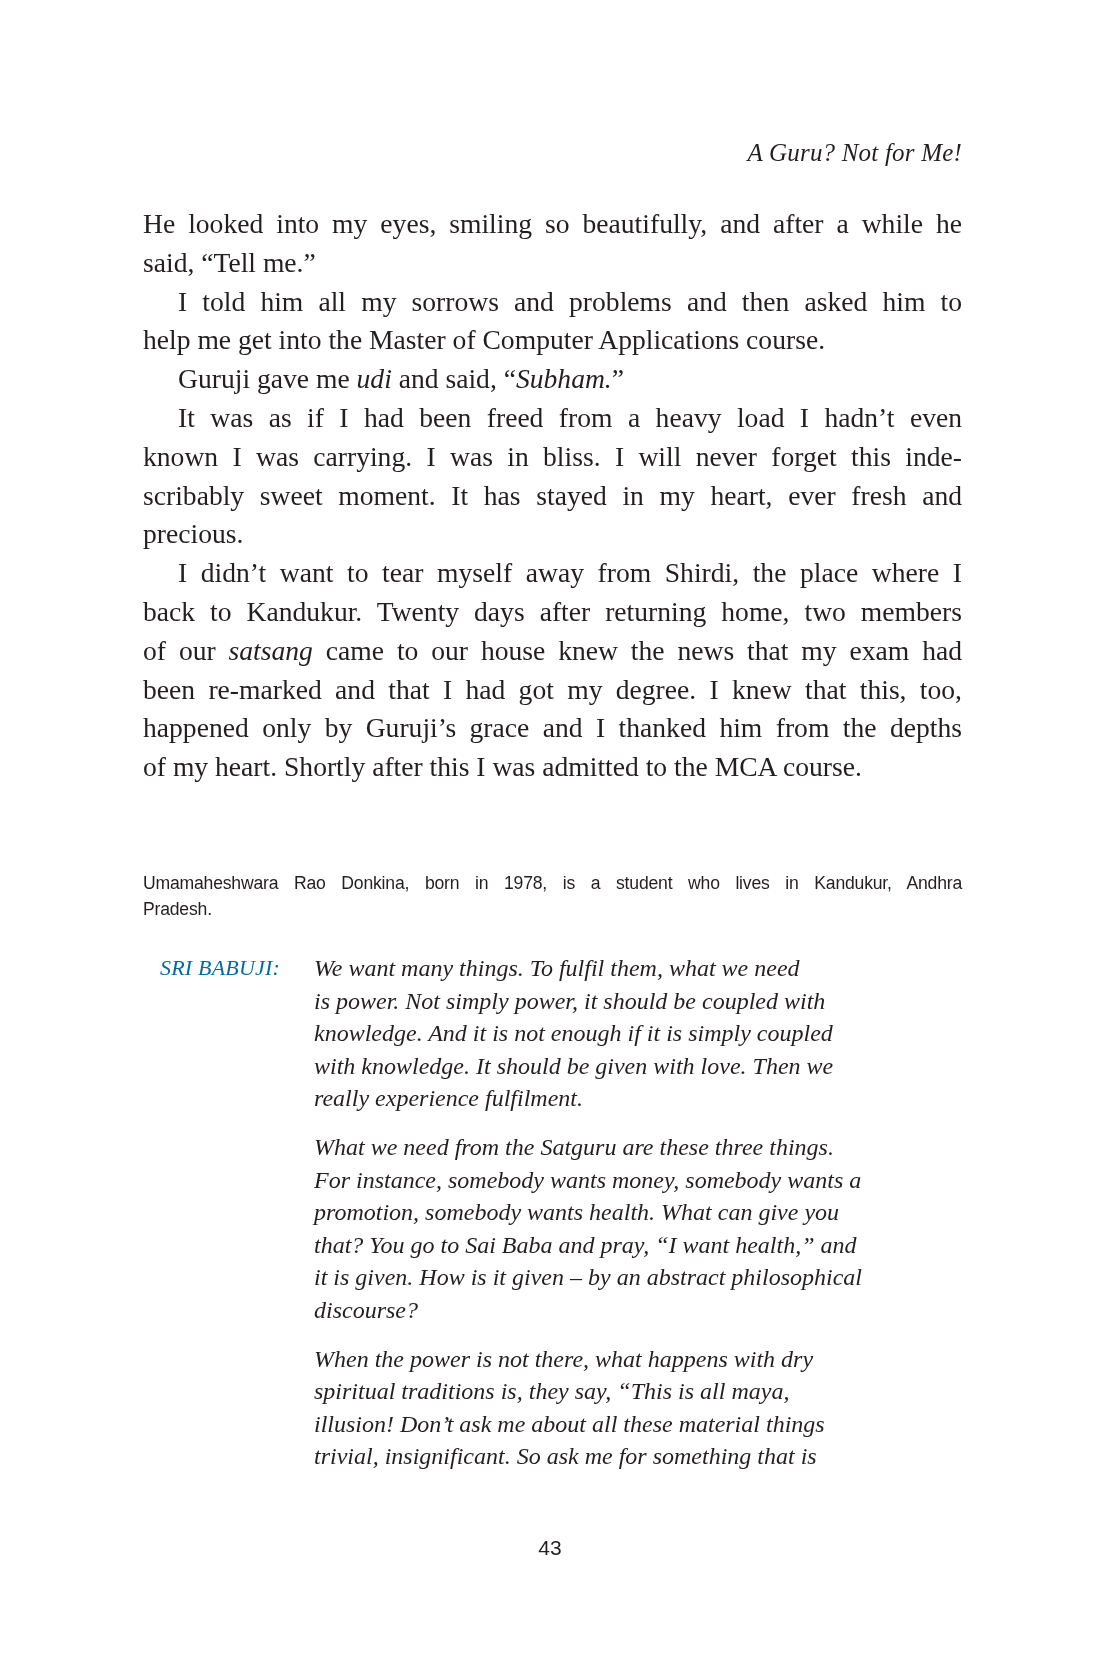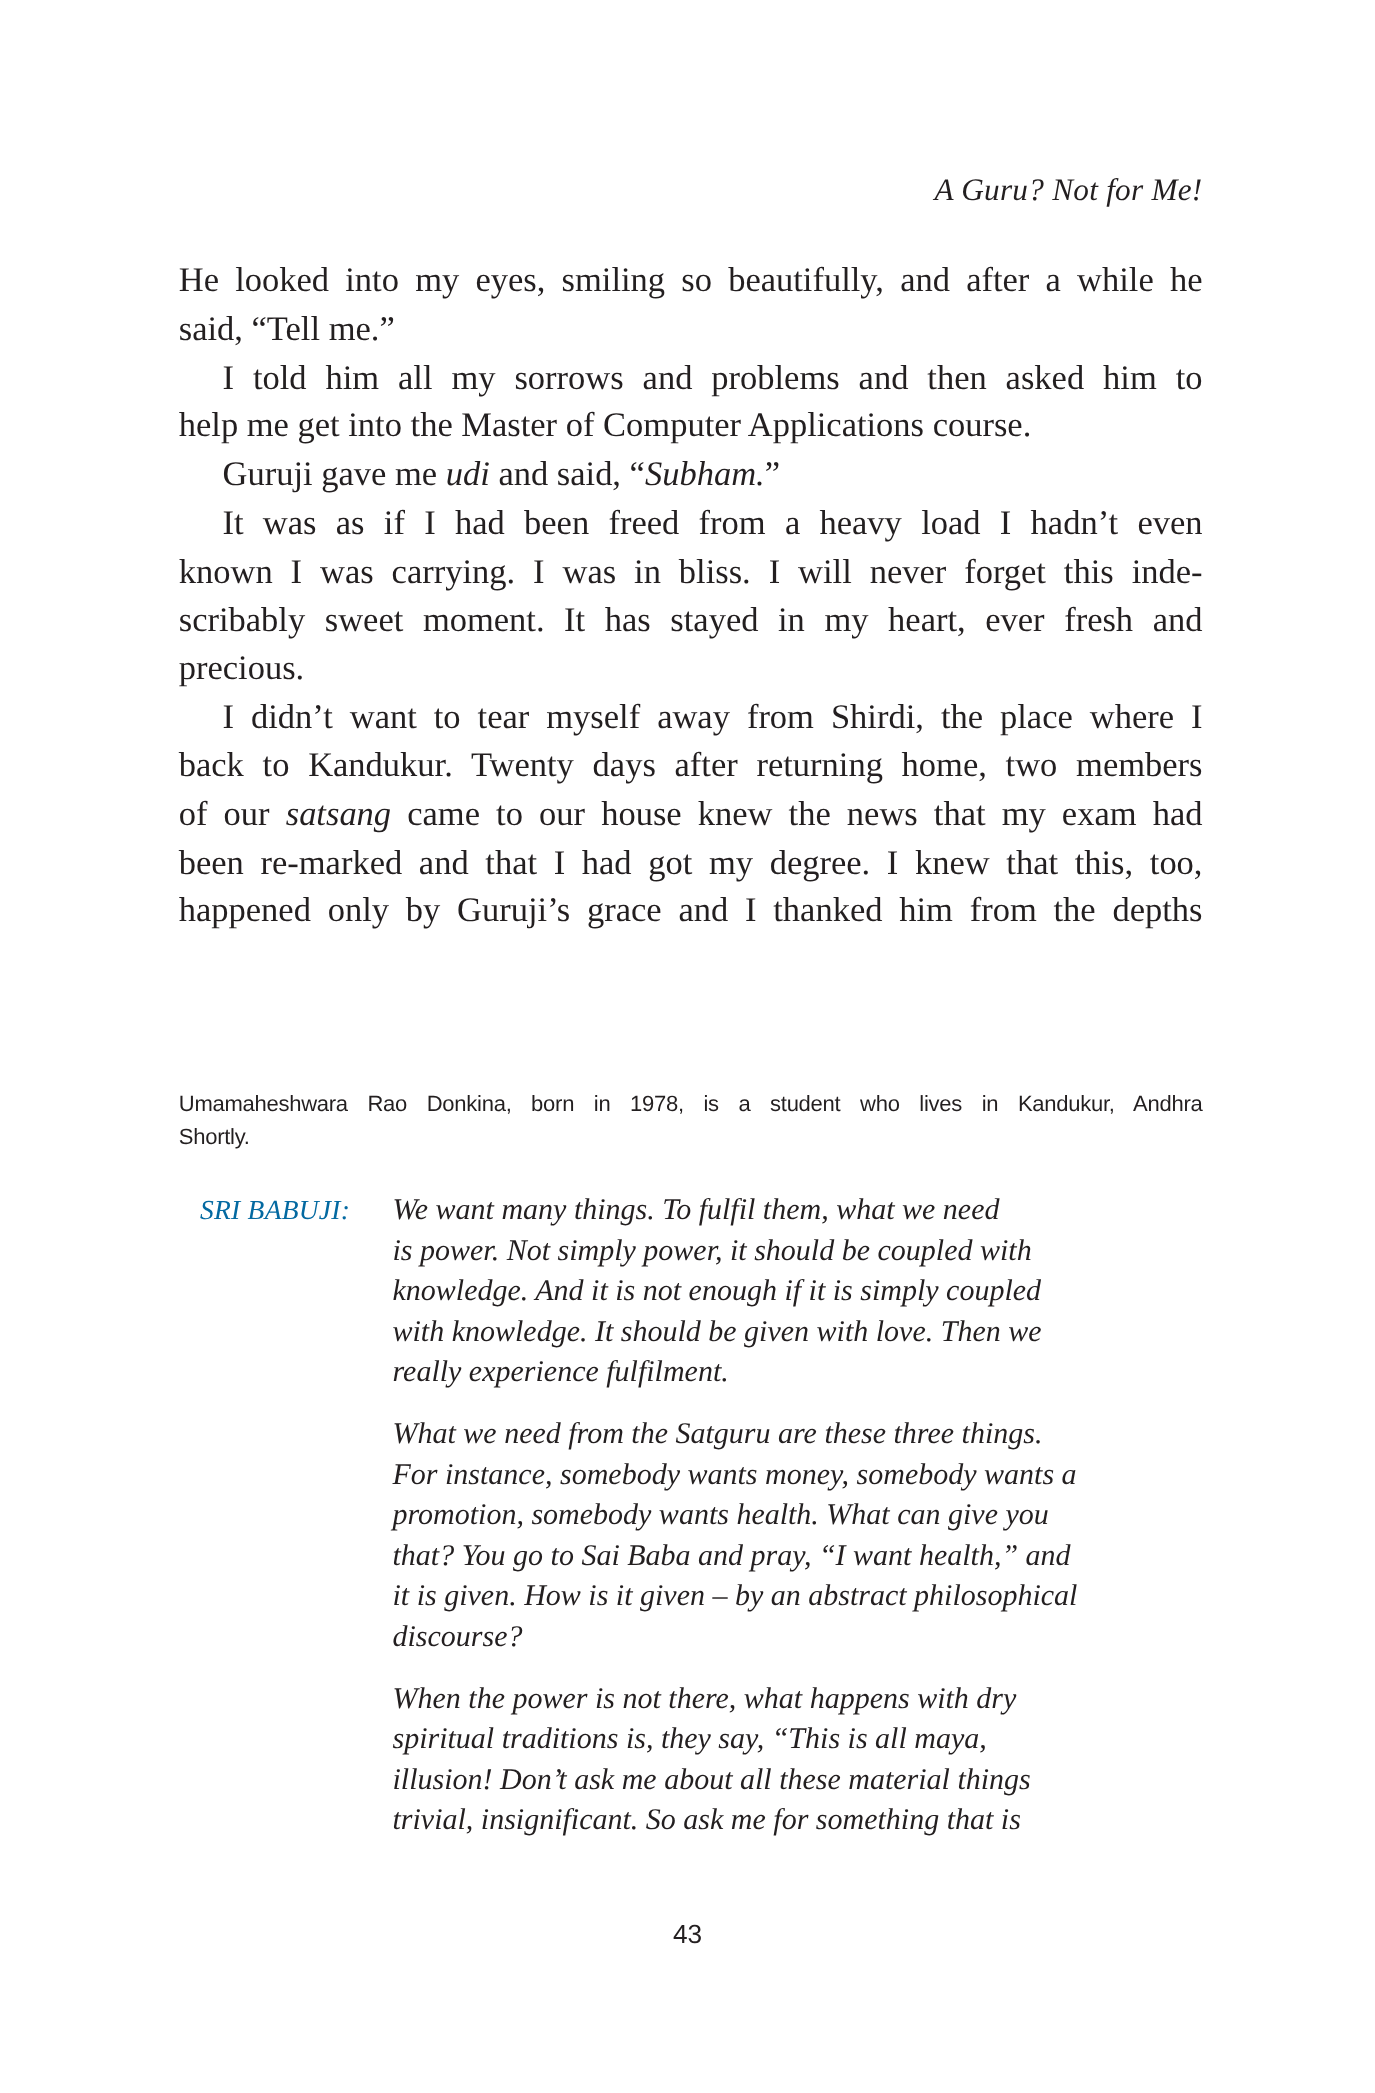--- a/index.html
+++ b/index.html
@@ -139,26 +139,27 @@
     <span class="line" style="text-indent:0">known I was carrying. I was in bliss. I will never forget this inde-</span>
     <span class="line" style="text-indent:0">scribably sweet moment. It has stayed in my heart, ever fresh and</span>
     <span class="line last" style="text-indent:0">precious.</span>
   </p>
   <p class="indent">
     <span class="line" style="text-indent:35px">I didn’t want to tear myself away from Shirdi, the place where I</span>
     <span class="line" style="text-indent:0">back to Kandukur. Twenty days after returning home, two members</span>
     <span class="line" style="text-indent:0"><span>of our </span><em>satsang</em><span> came to our house knew the news that my exam had</span></span>
     <span class="line" style="text-indent:0">been re-marked and that I had got my degree. I knew that this, too,</span>
     <span class="line" style="text-indent:0">happened only by Guruji’s grace and I thanked him from the depths</span>
+    <span class="line last" style="text-indent:0">of my heart. Shortly after this I was admitted to the MCA course.</span>
   </p>
 </div>
 
 <div class="bio">
   <span class="line">Umamaheshwara Rao Donkina, born in 1978, is a student who lives in Kandukur, Andhra</span>
-  <span class="line last">Shortly.</span>
+  <span class="line last">Pradesh.</span>
 </div>
 
 <div class="quote-block">
   <div class="speaker">SRI BABUJI:</div>
   <div class="quote-col">
     <p>
       <span class="line">We want many things. To fulfil them, what we need</span>
       <span class="line">is power. Not simply power, it should be coupled with</span>
       <span class="line">knowledge. And it is not enough if it is simply coupled</span>
       <span class="line">with knowledge. It should be given with love. Then we</span>

